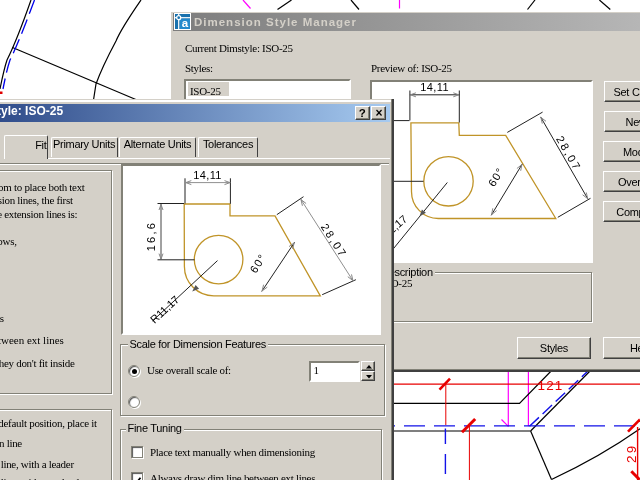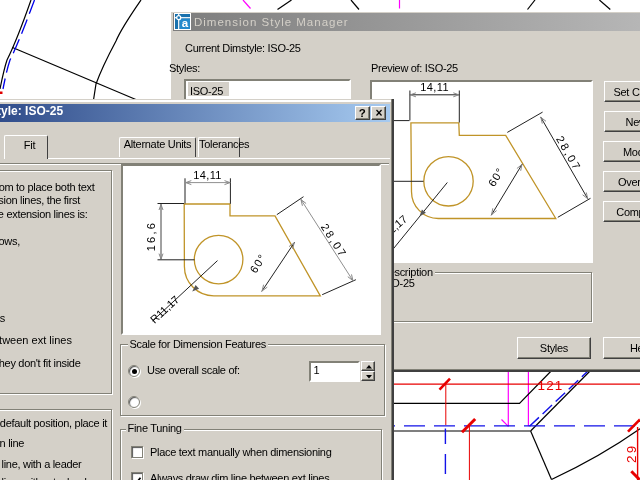--- a/index.html
+++ b/index.html
@@ -1,19 +1,19 @@
 <!DOCTYPE html>
 <html><head><meta charset="utf-8"><style>
 *{box-sizing:border-box;}
 html,body{margin:0;padding:0;width:640px;height:480px;overflow:hidden;background:#fff;
 font-family:"Liberation Sans",sans-serif;}
 #bg,.dlg,.abs{position:absolute;}
 #bg{left:0;top:0;}
 .dlg{background:#d4d0c8;}
-.t{position:absolute;font-size:11px;letter-spacing:-0.3px;color:#000;line-height:11px;white-space:pre;}
+.t{position:absolute;font-size:11px;letter-spacing:-0.3px;color:#000;line-height:11px;white-space:pre;font-family:Liberation Serif, serif;}
 .pv{position:absolute;}
 .etchw,.etchd{position:absolute;border:1px solid #fff;}
 .etchd{border-color:#828177;}
 .glabel{position:absolute;font-size:11px;letter-spacing:-0.3px;background:#d4d0c8;padding:0 2px;line-height:11px;white-space:pre;}
 .sunk{position:absolute;border-style:solid;border-width:2px;border-color:#828177 #fff #fff #828177;background:#fff;}
 .btn{position:absolute;background:#d4d0c8;border-style:solid;border-width:1px;border-color:#fff #404040 #404040 #fff;
 box-shadow:inset -1px -1px 0 #828177;font-size:11px;letter-spacing:-0.3px;
 text-align:center;color:#000;}
 .tab{position:absolute;background:#d4d0c8;border-style:solid;border-width:1.5px 1.5px 0 1.5px;
 border-color:#fff #404040 #d4d0c8 #fff;border-radius:2px 2px 0 0;font-size:11px;letter-spacing:-0.3px;text-align:center;}
@@ -77,23 +77,23 @@
  <div class="abs" style="left:4px;top:3px;width:614px;height:17.5px;background:linear-gradient(to right,#7d7d7d,#c8c8c8);"></div>
  <svg style="position:absolute;left:5px;top:3px" width="17" height="17" viewBox="0 0 17 17">
 <rect x="0" y="0" width="17" height="17" fill="#fff"></rect>
 <rect x="1" y="1" width="15" height="15" fill="#1871ad"></rect>
 <rect x="5.8" y="5.8" width="10.2" height="10.2" fill="#2389cc"></rect>
 <line x1="1" y1="4.7" x2="16" y2="4.7" stroke="#fff" stroke-width="1.2"></line>
 <line x1="4.7" y1="1" x2="4.7" y2="16" stroke="#fff" stroke-width="1.2"></line>
 <circle cx="4.7" cy="4.7" r="2" fill="#1871ad" stroke="#fff" stroke-width="1.3"></circle>
 <text x="10.9" y="14" font-family="Liberation Sans" font-size="11.5" font-weight="bold" fill="#fff" text-anchor="middle">a</text>
 </svg>
- <div class="abs" style="left:25px;top:5.5px;font-size:11.5px;font-weight:normal;color:#d4d0c8;letter-spacing:1.0px;line-height:12px">Dimension Style Manager</div>
+ <div class="abs" style="left:25px;top:5.5px;font-size:11.5px;font-weight:bold;color:#d4d0c8;letter-spacing:1.0px;line-height:12px">Dimension Style Manager</div>
  <div class="t" style="left:16px;top:32.8px">Current Dimstyle: ISO-25</div>
- <div class="t" style="left:0;top:52.8px">Styles:</div>
+ <div class="t" style="left:16px;top:52.8px">Styles:</div>
  <div class="t" style="left:202px;top:52.8px">Preview of: ISO-25</div>
  <div class="sunk" style="left:15px;top:69px;width:167px;height:120px"></div>
  <div class="abs" style="left:19px;top:72px;width:41px;height:14px;background:#d4d0c8"></div>
  <div class="t" style="left:21px;top:75.9px">ISO-25</div>
  <div class="sunk" style="left:201px;top:70px;width:223px;height:183px"></div>
  <div class="etchw" style="left:218.5px;top:262.5px;width:205.5px;height:50px"></div>
  <div class="etchd" style="left:217.5px;top:261.5px;width:205.5px;height:50px"></div>
  <div class="glabel" style="left:210px;top:257px">Description</div>
  <div class="t" style="left:212.5px;top:267.6px">ISO-25</div>
  <div class="btn" style="left:435px;top:71px;width:72px;height:21px;line-height:20px">Set Current</div>
@@ -144,23 +144,24 @@
 
 <div class="dlg" id="mod" style="left:-130px;top:99px;width:524px;height:381px;">
  <div class="abs" style="left:0;top:1px;width:100%;height:2px;background:#fff"></div>
  <div class="abs" style="right:0;top:0;width:2px;height:100%;background:#404040"></div>
  <div class="abs" style="right:2px;top:0;width:1.5px;height:100%;background:#828177"></div>
  <div class="abs" style="left:4px;top:4.5px;width:516px;height:18px;background:linear-gradient(to right,#0a246a,#a6caf0);"></div>
  <div class="abs" style="left:12.4px;top:6.3px;font-size:12px;font-weight:bold;color:#fff;line-height:12px;white-space:pre">Modify Dimension Style: ISO-25</div>
  <div class="btn" style="left:484.5px;top:7px;width:15px;height:13.5px;line-height:13.5px;font-weight:bold;font-size:11.5px">?</div>
  <div class="btn" style="left:501.3px;top:7px;width:15px;height:13.5px;line-height:12.5px;font-weight:bold;font-size:12px">×</div>
 
- <div class="tab" style="left:133.5px;top:35.5px;width:44px;height:24.5px;line-height:18.5px;z-index:3;text-align:center;padding-left:8px">Fit</div>
+ <div class="tab" style="left:133.5px;top:35.5px;width:44px;height:24.5px;line-height:18.5px;z-index:3;text-align:right;padding-left:8px">Fit</div>
+ <div class="tab" style="left:180.6px;top:38px;width:67px;height:20px;line-height:12px">Primary Units</div>
  <div class="tab" style="left:249px;top:38px;width:77px;height:20px;line-height:12px">Alternate Units</div>
- <div class="tab" style="left:328px;top:38px;width:42px;height:20px;line-height:12px">Tolerances</div>
+ <div class="tab" style="left:328px;top:38px;width:60px;height:20px;line-height:12px">Tolerances</div>
  <div class="abs" style="left:178px;top:58.5px;width:342px;height:1.5px;background:#fff;z-index:2"></div>
  <div class="abs" style="left:0px;top:64px;width:519px;height:1.2px;background:#828177"></div>
  <div class="abs" style="left:0px;top:65.2px;width:519px;height:1.3px;background:#fff"></div>
 
  <div class="etchw" style="left:-69px;top:71.5px;width:312px;height:224px"></div>
  <div class="etchd" style="left:-70px;top:70.5px;width:312px;height:224px"></div>
  <div class="etchw" style="left:-69px;top:310.5px;width:312px;height:160px"></div>
  <div class="etchd" style="left:-70px;top:309.5px;width:312px;height:160px"></div>
  <div class="t" style="left:119.5px;top:82.8px">room to place both text</div>
 <div class="t" style="left:122.5px;top:96.2px">nsion lines, the first</div>

